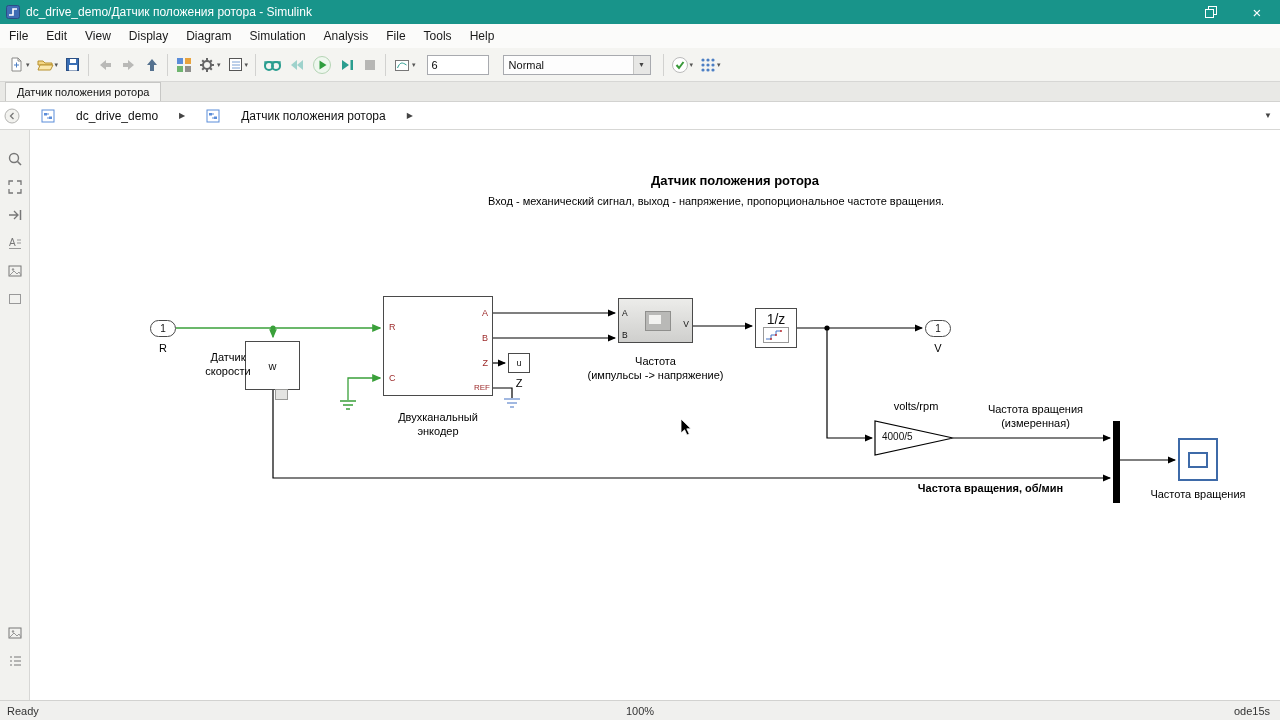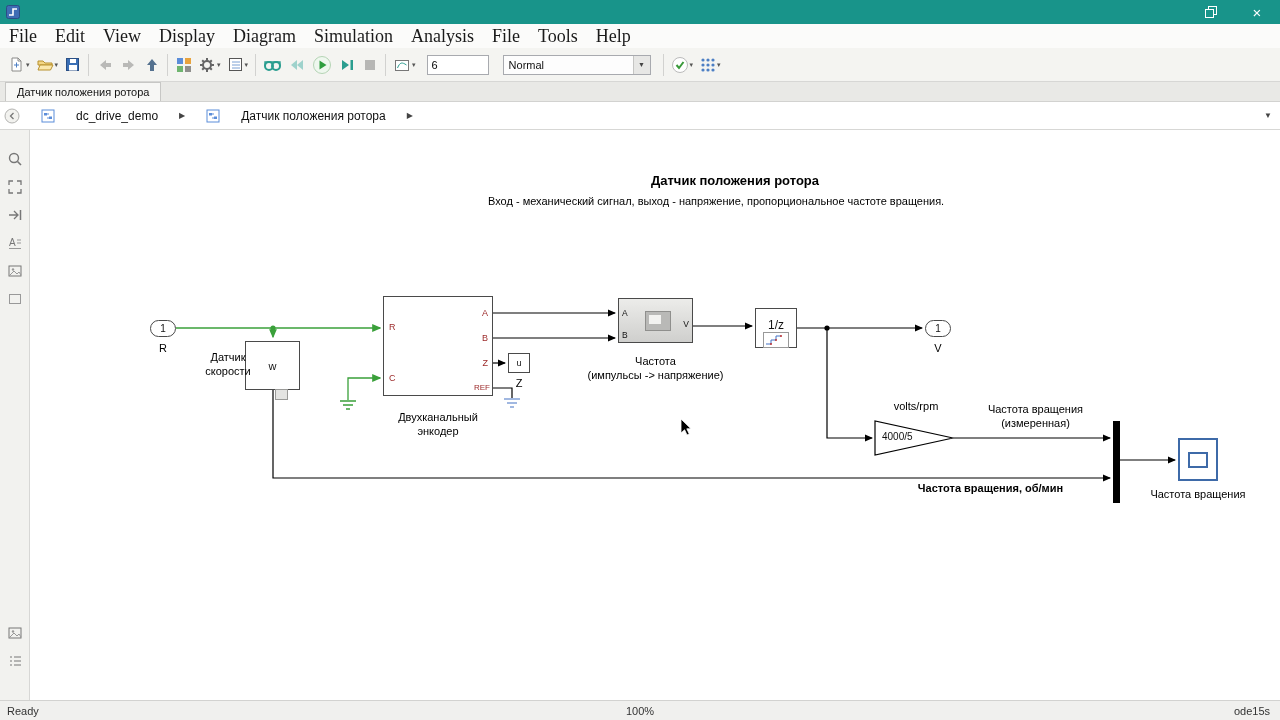--- a/index.html
+++ b/index.html
@@ -6,21 +6,21 @@
   html,body { width:1280px; height:720px; overflow:hidden; }
   body { font-family:"Liberation Sans", sans-serif; background:#fff; color:#111; }
 
   
   .titlebar { height:24px; background:#18948a; color:#fff; display:flex; align-items:center; font-size:12px; }
   .tb-ic { margin:0 6px 0 6px; display:flex; }
   .tb-spacer { flex:1; }
   .winbtn { width:46px; height:24px; display:flex; align-items:center; justify-content:center; color:#fff; font-size:15px; }
 
   
-  .menubar { height:24px; background:#fbfbfa; display:flex; align-items:center; font-size:18px; color:#1a1a1a;font-family:Liberation Serif, serif; }
+  .menubar { height:24px; background:#fbfbfa; display:flex; align-items:center; font-size:12px; color:#1a1a1a; }
   .menu-item { padding:0 9px; height:100%; display:flex; align-items:center; cursor:default; }
 
   
   .toolbar { height:34px; background:#f4f4f1; border-bottom:1px solid #d7d7d5; display:flex; align-items:center; padding:0 5px; }
   .tbtn { height:26px; display:flex; align-items:center; padding:0 3px; border-radius:2px; }
   .caret { font-size:7px; color:#555; margin-left:1px; }
   .tsep { width:1px; height:22px; background:#d2d2d0; margin:0 4px; }
   .stoptime { width:62px; height:20px; border:1px solid #a8aaaf; font-size:11px; padding:0 4px; font-family:inherit; margin-left:8px; }
   .modesel { width:148px; height:20px; border:1px solid #a8aaaf; background:#fdfdfd; font-size:11px; display:flex; align-items:center; margin-left:14px; }
   .modesel .mtext { flex:1; padding-left:5px; }
@@ -46,21 +46,21 @@
   .blk { position:absolute; background:#fff; border:1px solid #4a4a4a; }
   .lbl { position:absolute; font-size:11px; color:#000; line-height:14px; }
   .c { text-align:center; }
   .r { text-align:center;font-weight:bold; }
   .dtitle { font-weight:bold; font-size:13px; }
   .port { border-radius:9px; font-size:10px; display:flex; align-items:center; justify-content:center; }
   .plr { position:absolute; font-size:9px; color:#9c2a2a; }
   .pld { position:absolute; font-size:8.5px; color:#111; }
   .wblk { display:flex; align-items:center; justify-content:center; font-size:11px; }
   .badge { position:absolute; background:#e4e4e2; border:1px solid #9a9a98; }
-  .udtxt { font-size:12px; margin-top:9px; }
+  .udtxt { font-size:14px; margin-top:2px; }
   .gaintxt { position:absolute; font-size:10px; }
   .scope { position:absolute; background:#fff; border:2px solid #3e6aa8; display:flex; align-items:center; justify-content:center; }
   .scope-screen { width:20px; height:16px; border:2px solid #3e6aa8; background:#fff; }
   .decor-icon { position:absolute; background:#b9b9b7; border:1px solid #8f8f8d; }
   .decor-inner { position:absolute; background:#f2f2f0; }
 
   
   .statusbar { height:20px; background:#f0f0ee; border-top:1px solid #d2d2d0; display:flex; align-items:center; font-size:11px; color:#333; position:relative; }
   .st-left { padding-left:7px; }
   .st-center { position:absolute; left:50%; transform:translateX(-50%); }
@@ -69,20 +69,21 @@
 </head>
 <body>
 
 <div class="titlebar">
   <span class="tb-ic">
     <svg width="14" height="14">
         <rect x="0.5" y="0.5" width="13" height="13" rx="2" fill="#3f6db4" stroke="#2b4d85"></rect>
         <path d="M3 10 L7 10 L7 4 L11 4" stroke="#fff" stroke-width="1.6" fill="none"></path>
       </svg>
   </span>
+  <span>dc_drive_demo/Датчик положения ротора - Simulink</span>
   <span class="tb-spacer"></span>
   <span class="winbtn">
     <svg width="12" height="12">
         <rect x="3.5" y="0.5" width="8" height="8" fill="none" stroke="#fff"></rect>
         <rect x="0.5" y="3.5" width="8" height="8" fill="#18948a" stroke="#fff"></rect>
       </svg>
   </span>
   <span class="winbtn">
       <span>×</span>
     </span>

